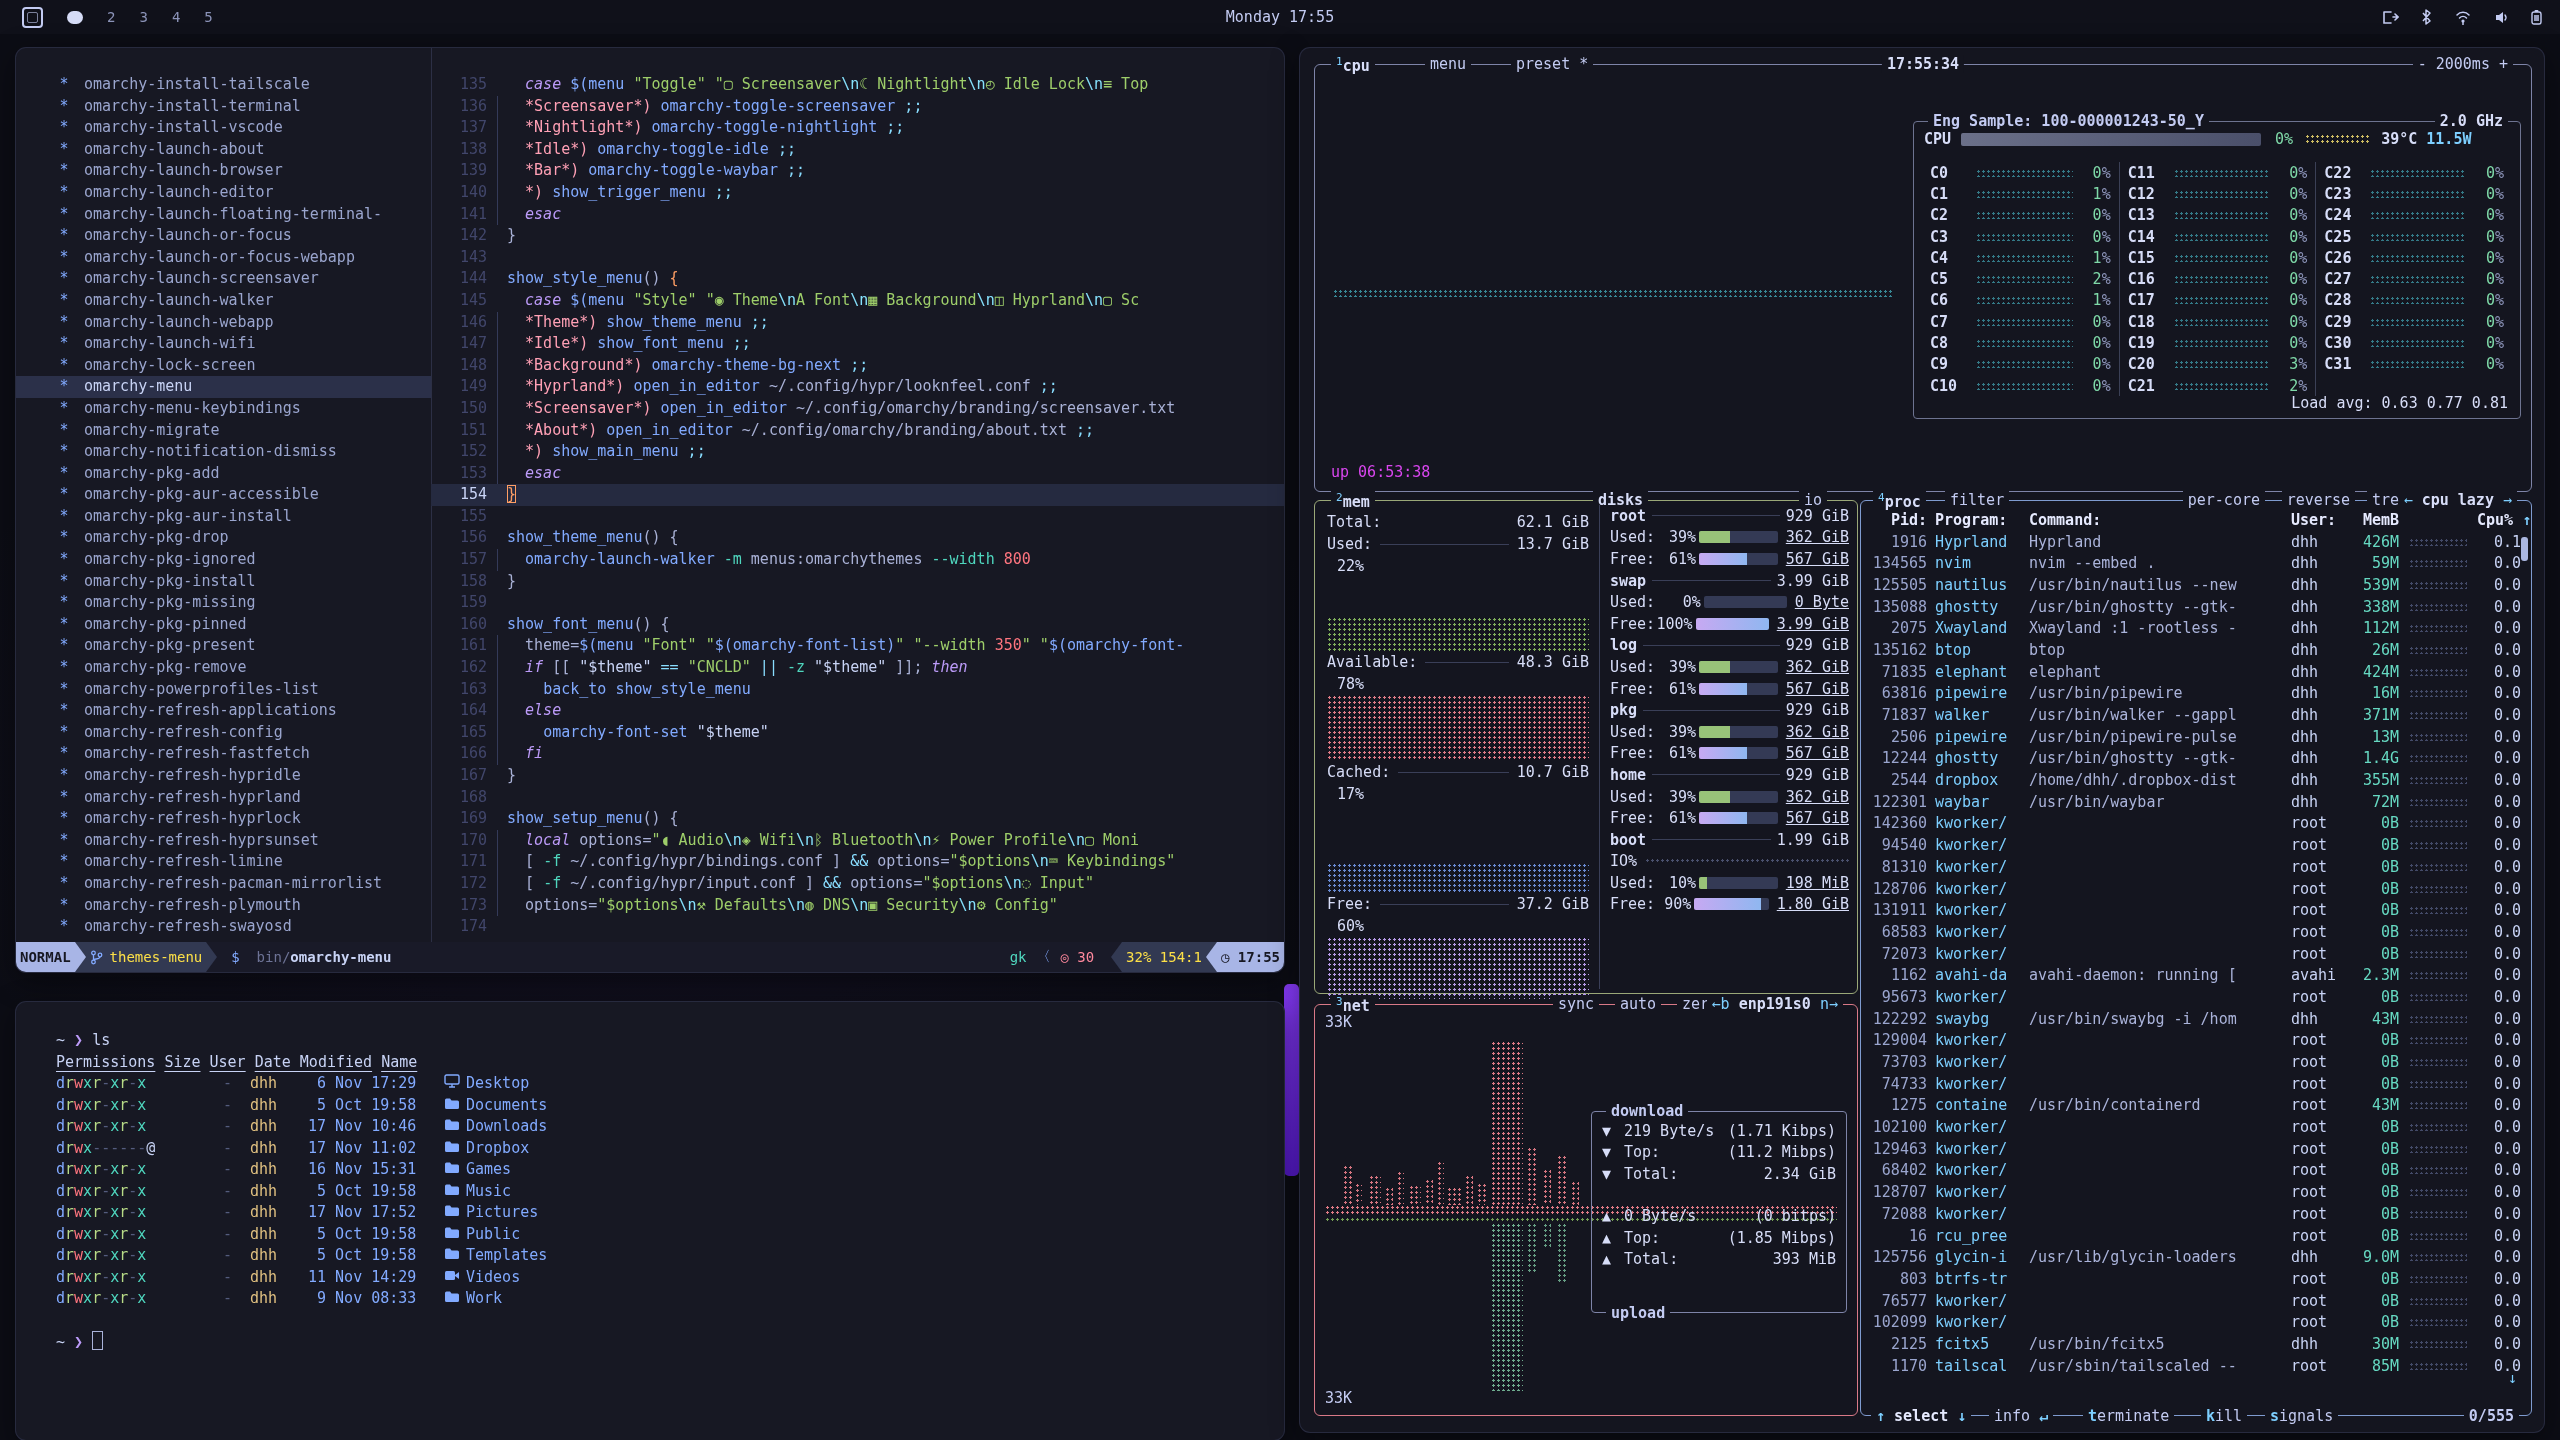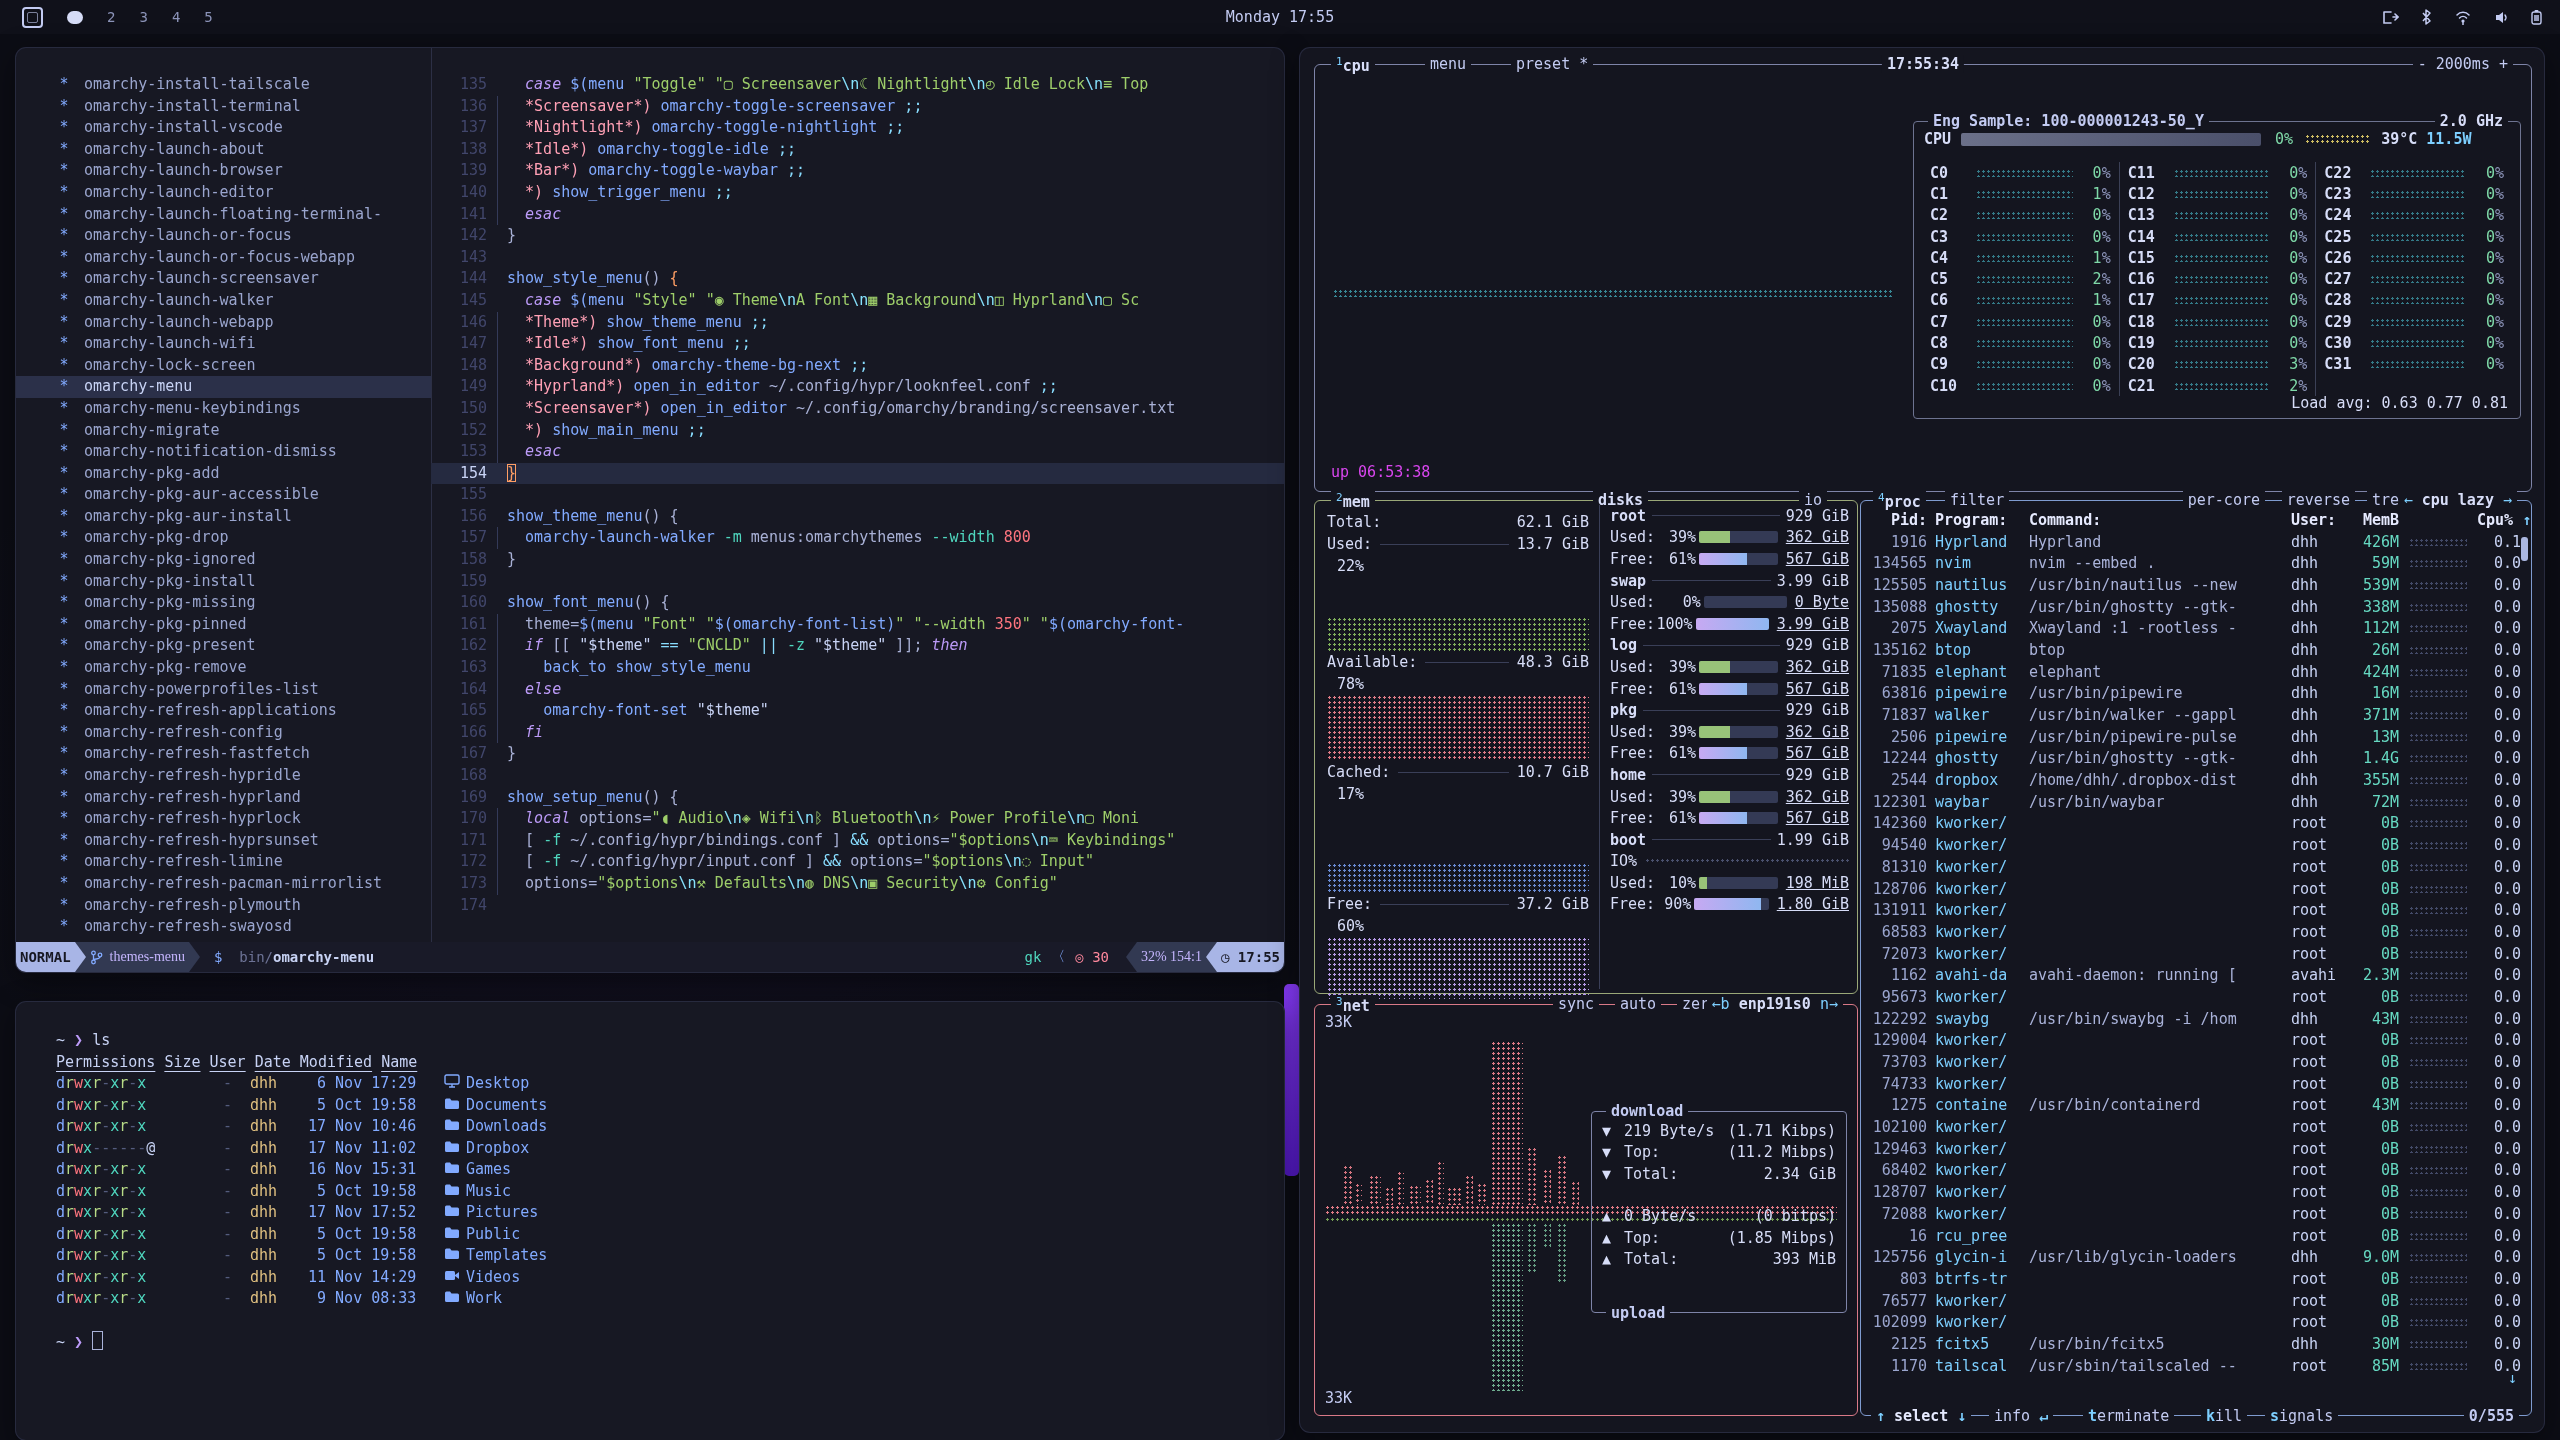--- a/index.html
+++ b/index.html
@@ -34,21 +34,21 @@
   .coderow.g .code::before{content:"";position:absolute;left:-10px;top:0;bottom:0;border-left:1px solid #343a59;}
   .coderow.cur{background:#252a40;}
   .coderow.cur .ln{color:#c8d3f5;}
   .kw{color:#bb9af7;font-style:italic}.fn{color:#82aaff}.str{color:#9ece6a}.pat{color:#ffa0b5}
   .esc{color:#86e1fc}.num{color:#ff757f}.flag{color:#4fd6be}.op{color:#89ddff}.txt{color:#a9b1d6}
   .var{color:#c8d3f5}.brace{color:#ff9e64}
   .cursorch{color:#ff9e64;outline:1.5px solid #ff9e64;outline-offset:-1px;}
   .statusline{height:30px;background:#191a28;display:flex;align-items:center;font-size:14px;flex:none;}
   .seg{display:flex;align-items:center;height:100%;padding:0 4px;white-space:pre;}
   .seg.mode{background:#a8b5e6;color:#171823;font-weight:bold;}
-  .seg.branch{background:#323952;color:#c4b5fd;font-family:Liberation Serif, serif;}
+  .seg.branch{background:#323952;color:#fde047;}
   .arrow-r{width:0;height:0;border-top:15px solid transparent;border-bottom:15px solid transparent;}
   .arrow-l{width:0;height:0;border-top:15px solid transparent;border-bottom:15px solid transparent;}
   .sl-cmd{margin-left:14px;white-space:pre;}
   .sl-right{margin-left:auto;display:flex;align-items:center;height:100%;}
   
   .term{left:16px;top:1002px;width:1268px;height:438px;background:#171823;padding:28px 0 0 40px;box-sizing:border-box;}
   .trow{height:21.5px;line-height:21.5px;white-space:pre;}
   .tilde{color:#c8d3f5}.chev{color:#bb9af7}
   .lshead span{color:#c8d3f5;text-decoration:underline;text-underline-offset:4px;}
   .perm,.lsz,.lusr,.ldate,.lname{display:inline-block;white-space:pre;}
@@ -235,20 +235,21 @@
           <div class="coderow g"><span class="ln">141</span><span class="code"><span class="txt">  </span><span class="kw">esac</span></span></div>
           <div class="coderow"><span class="ln">142</span><span class="code"><span class="txt">}</span></span></div>
           <div class="coderow"><span class="ln">143</span><span class="code"></span></div>
           <div class="coderow"><span class="ln">144</span><span class="code"><span class="fn">show_style_menu</span><span class="txt">() </span><span class="brace">{</span></span></div>
           <div class="coderow"><span class="ln">145</span><span class="code"><span class="txt">  </span><span class="kw">case</span><span class="txt"> </span><span class="fn">$(</span><span class="fn">menu</span><span class="txt"> </span><span class="str">"Style"</span><span class="txt"> </span><span class="str">"◉ Theme</span><span class="esc">\n</span><span class="str">A Font</span><span class="esc">\n</span><span class="str">▦ Background</span><span class="esc">\n</span><span class="str">◫ Hyprland</span><span class="esc">\n</span><span class="str">▢ Sc</span></span></div>
           <div class="coderow g"><span class="ln">146</span><span class="code"><span class="txt">  </span><span class="pat">*Theme*)</span><span class="txt"> </span><span class="fn">show_theme_menu</span><span class="op"> ;;</span></span></div>
           <div class="coderow g"><span class="ln">147</span><span class="code"><span class="txt">  </span><span class="pat">*Idle*)</span><span class="txt"> </span><span class="fn">show_font_menu</span><span class="op"> ;;</span></span></div>
           <div class="coderow g"><span class="ln">148</span><span class="code"><span class="txt">  </span><span class="pat">*Background*)</span><span class="txt"> </span><span class="fn">omarchy-theme-bg-next</span><span class="op"> ;;</span></span></div>
           <div class="coderow g"><span class="ln">149</span><span class="code"><span class="txt">  </span><span class="pat">*Hyprland*)</span><span class="txt"> </span><span class="fn">open_in_editor</span><span class="txt"> ~/.config/hypr/looknfeel.conf</span><span class="op"> ;;</span></span></div>
           <div class="coderow g"><span class="ln">150</span><span class="code"><span class="txt">  </span><span class="pat">*Screensaver*)</span><span class="txt"> </span><span class="fn">open_in_editor</span><span class="txt"> ~/.config/omarchy/branding/screensaver.txt</span></span></div>
+          <div class="coderow g"><span class="ln">151</span><span class="code"><span class="txt">  </span><span class="pat">*About*)</span><span class="txt"> </span><span class="fn">open_in_editor</span><span class="txt"> ~/.config/omarchy/branding/about.txt</span><span class="op"> ;;</span></span></div>
           <div class="coderow g"><span class="ln">152</span><span class="code"><span class="txt">  </span><span class="pat">*)</span><span class="txt"> </span><span class="fn">show_main_menu</span><span class="op"> ;;</span></span></div>
           <div class="coderow g"><span class="ln">153</span><span class="code"><span class="txt">  </span><span class="kw">esac</span></span></div>
           <div class="coderow cur"><span class="ln">154</span><span class="code"><span class="cursorch">}</span></span></div>
           <div class="coderow"><span class="ln">155</span><span class="code"></span></div>
           <div class="coderow"><span class="ln">156</span><span class="code"><span class="fn">show_theme_menu</span><span class="txt">() {</span></span></div>
           <div class="coderow g"><span class="ln">157</span><span class="code"><span class="txt">  </span><span class="fn">omarchy-launch-walker</span><span class="flag"> -m</span><span class="txt"> menus:omarchythemes</span><span class="flag"> --width</span><span class="num"> 800</span></span></div>
           <div class="coderow"><span class="ln">158</span><span class="code"><span class="txt">}</span></span></div>
           <div class="coderow"><span class="ln">159</span><span class="code"></span></div>
           <div class="coderow"><span class="ln">160</span><span class="code"><span class="fn">show_font_menu</span><span class="txt">() {</span></span></div>
           <div class="coderow g"><span class="ln">161</span><span class="code"><span class="txt">  theme=</span><span class="fn">$(</span><span class="fn">menu</span><span class="txt"> </span><span class="str">"Font"</span><span class="txt"> </span><span class="str">"</span><span class="fn">$(omarchy-font-list)</span><span class="str">"</span><span class="txt"> </span><span class="str">"--width </span><span class="num">350</span><span class="str">"</span><span class="txt"> </span><span class="str">"</span><span class="fn">$(omarchy-font-</span></span></div>

